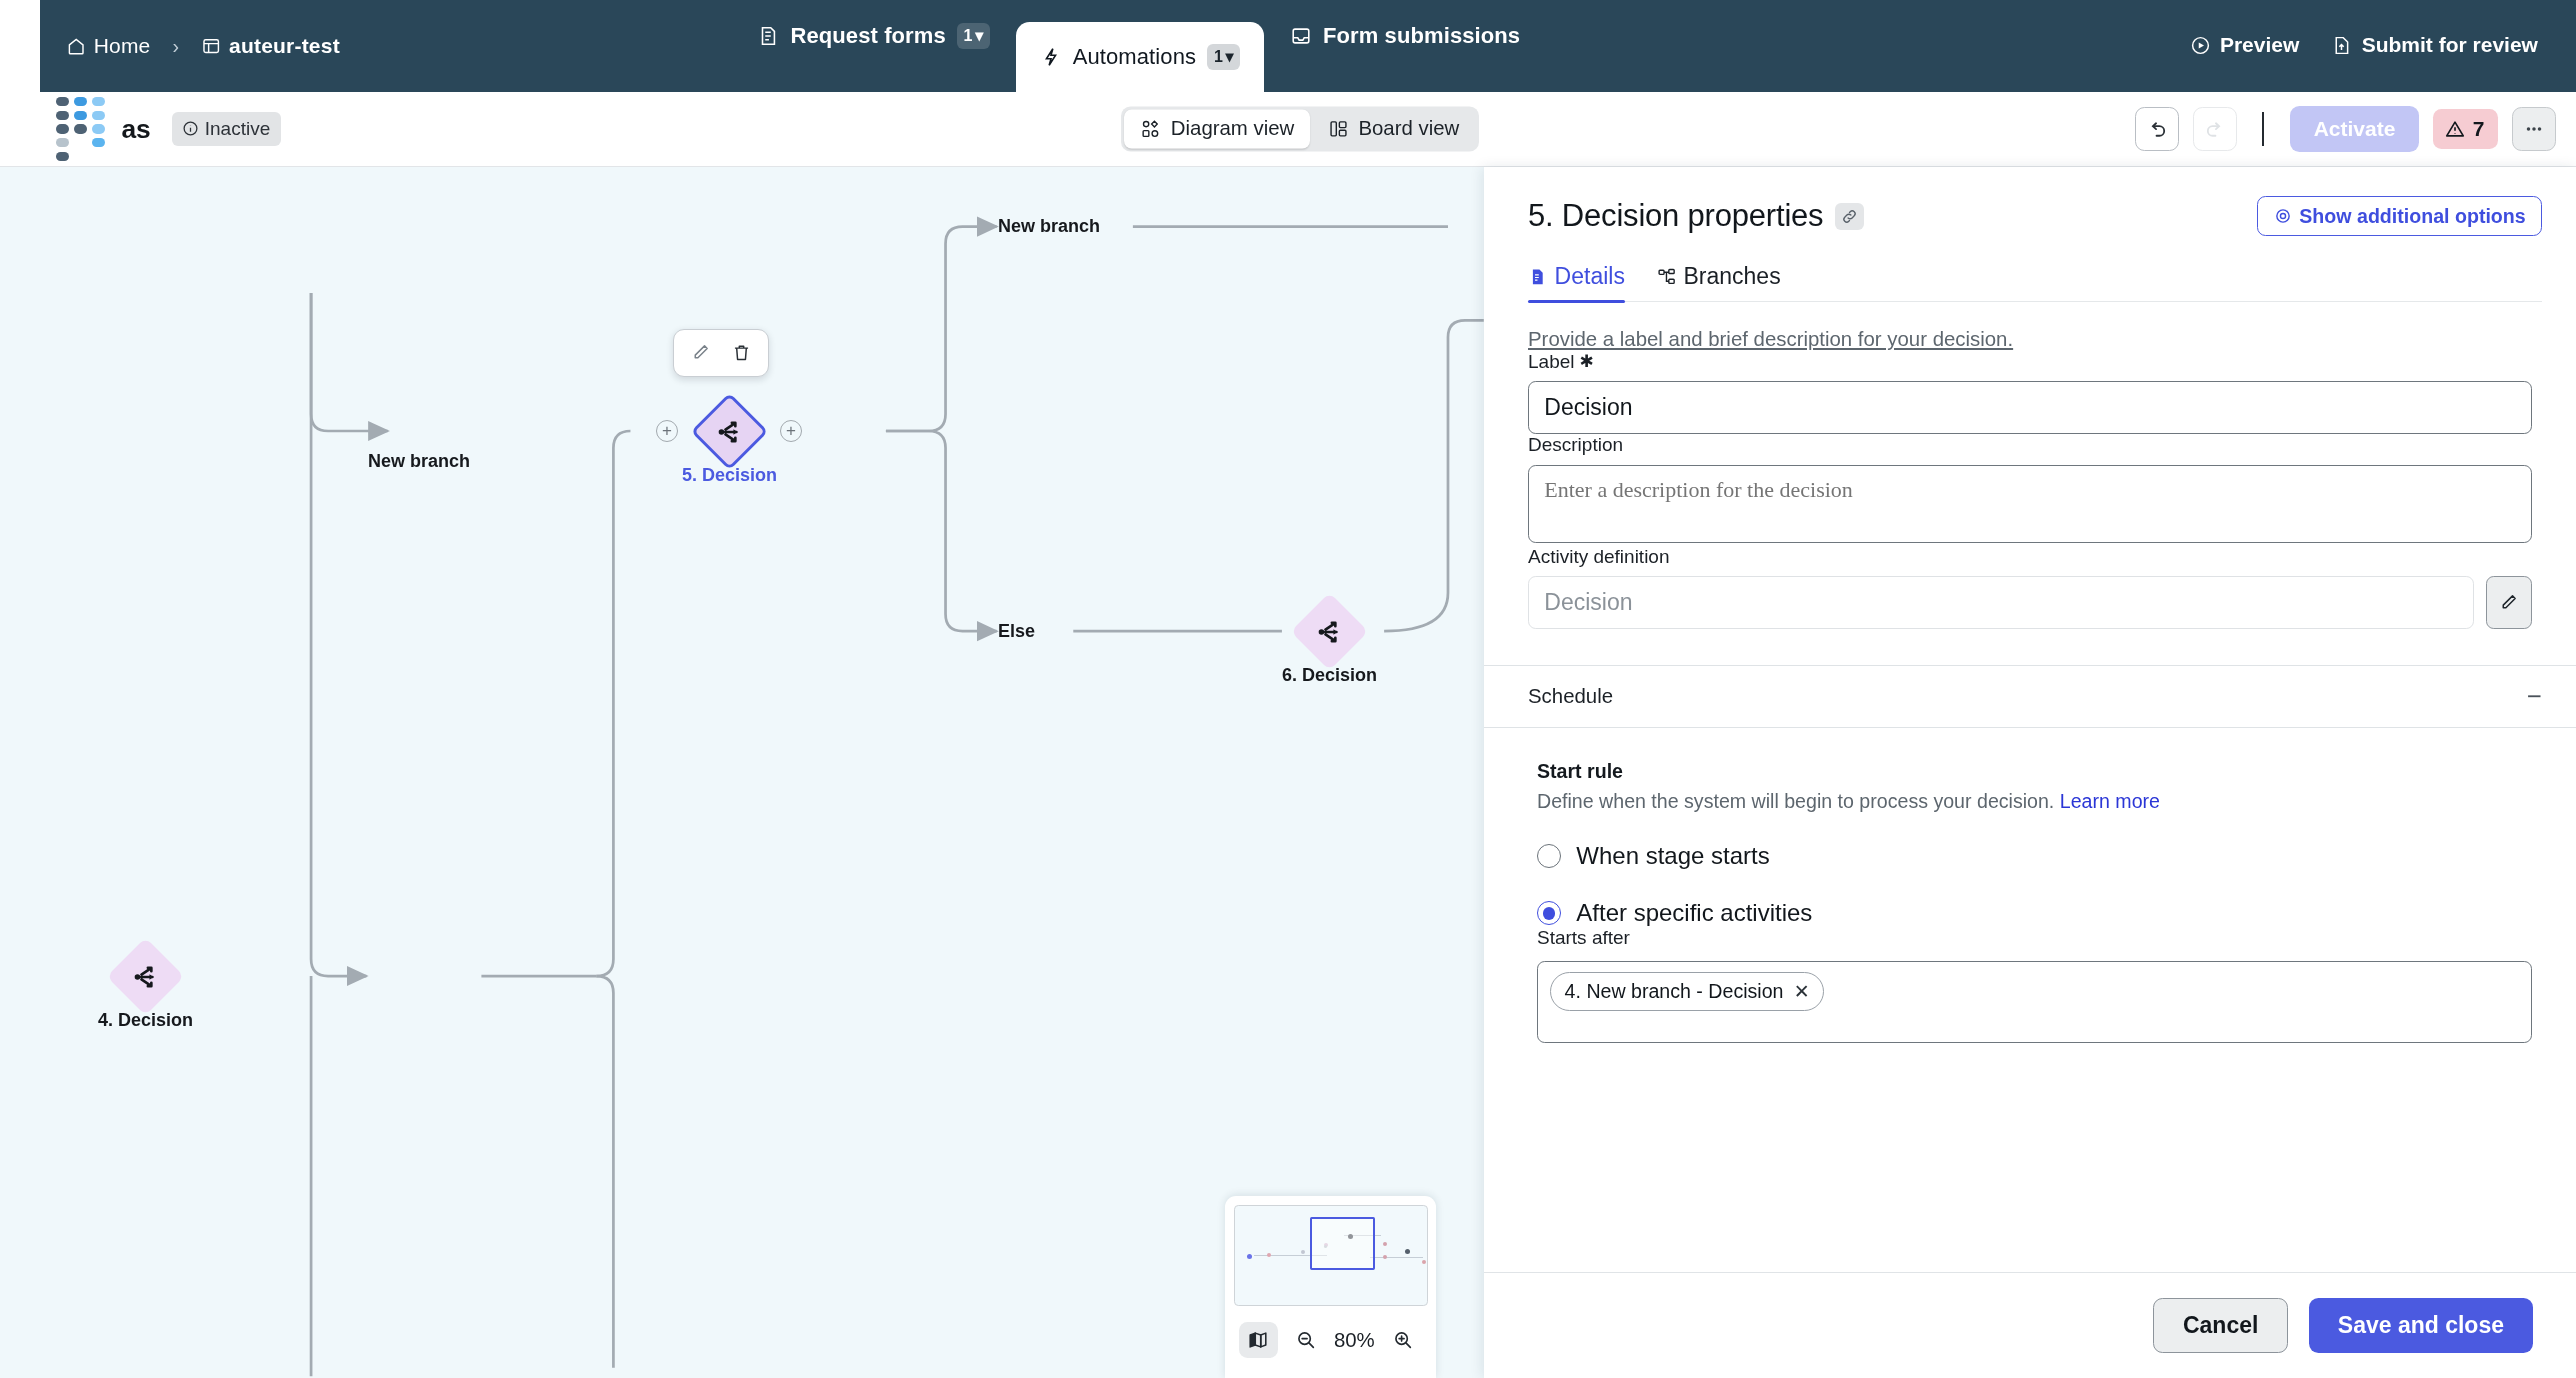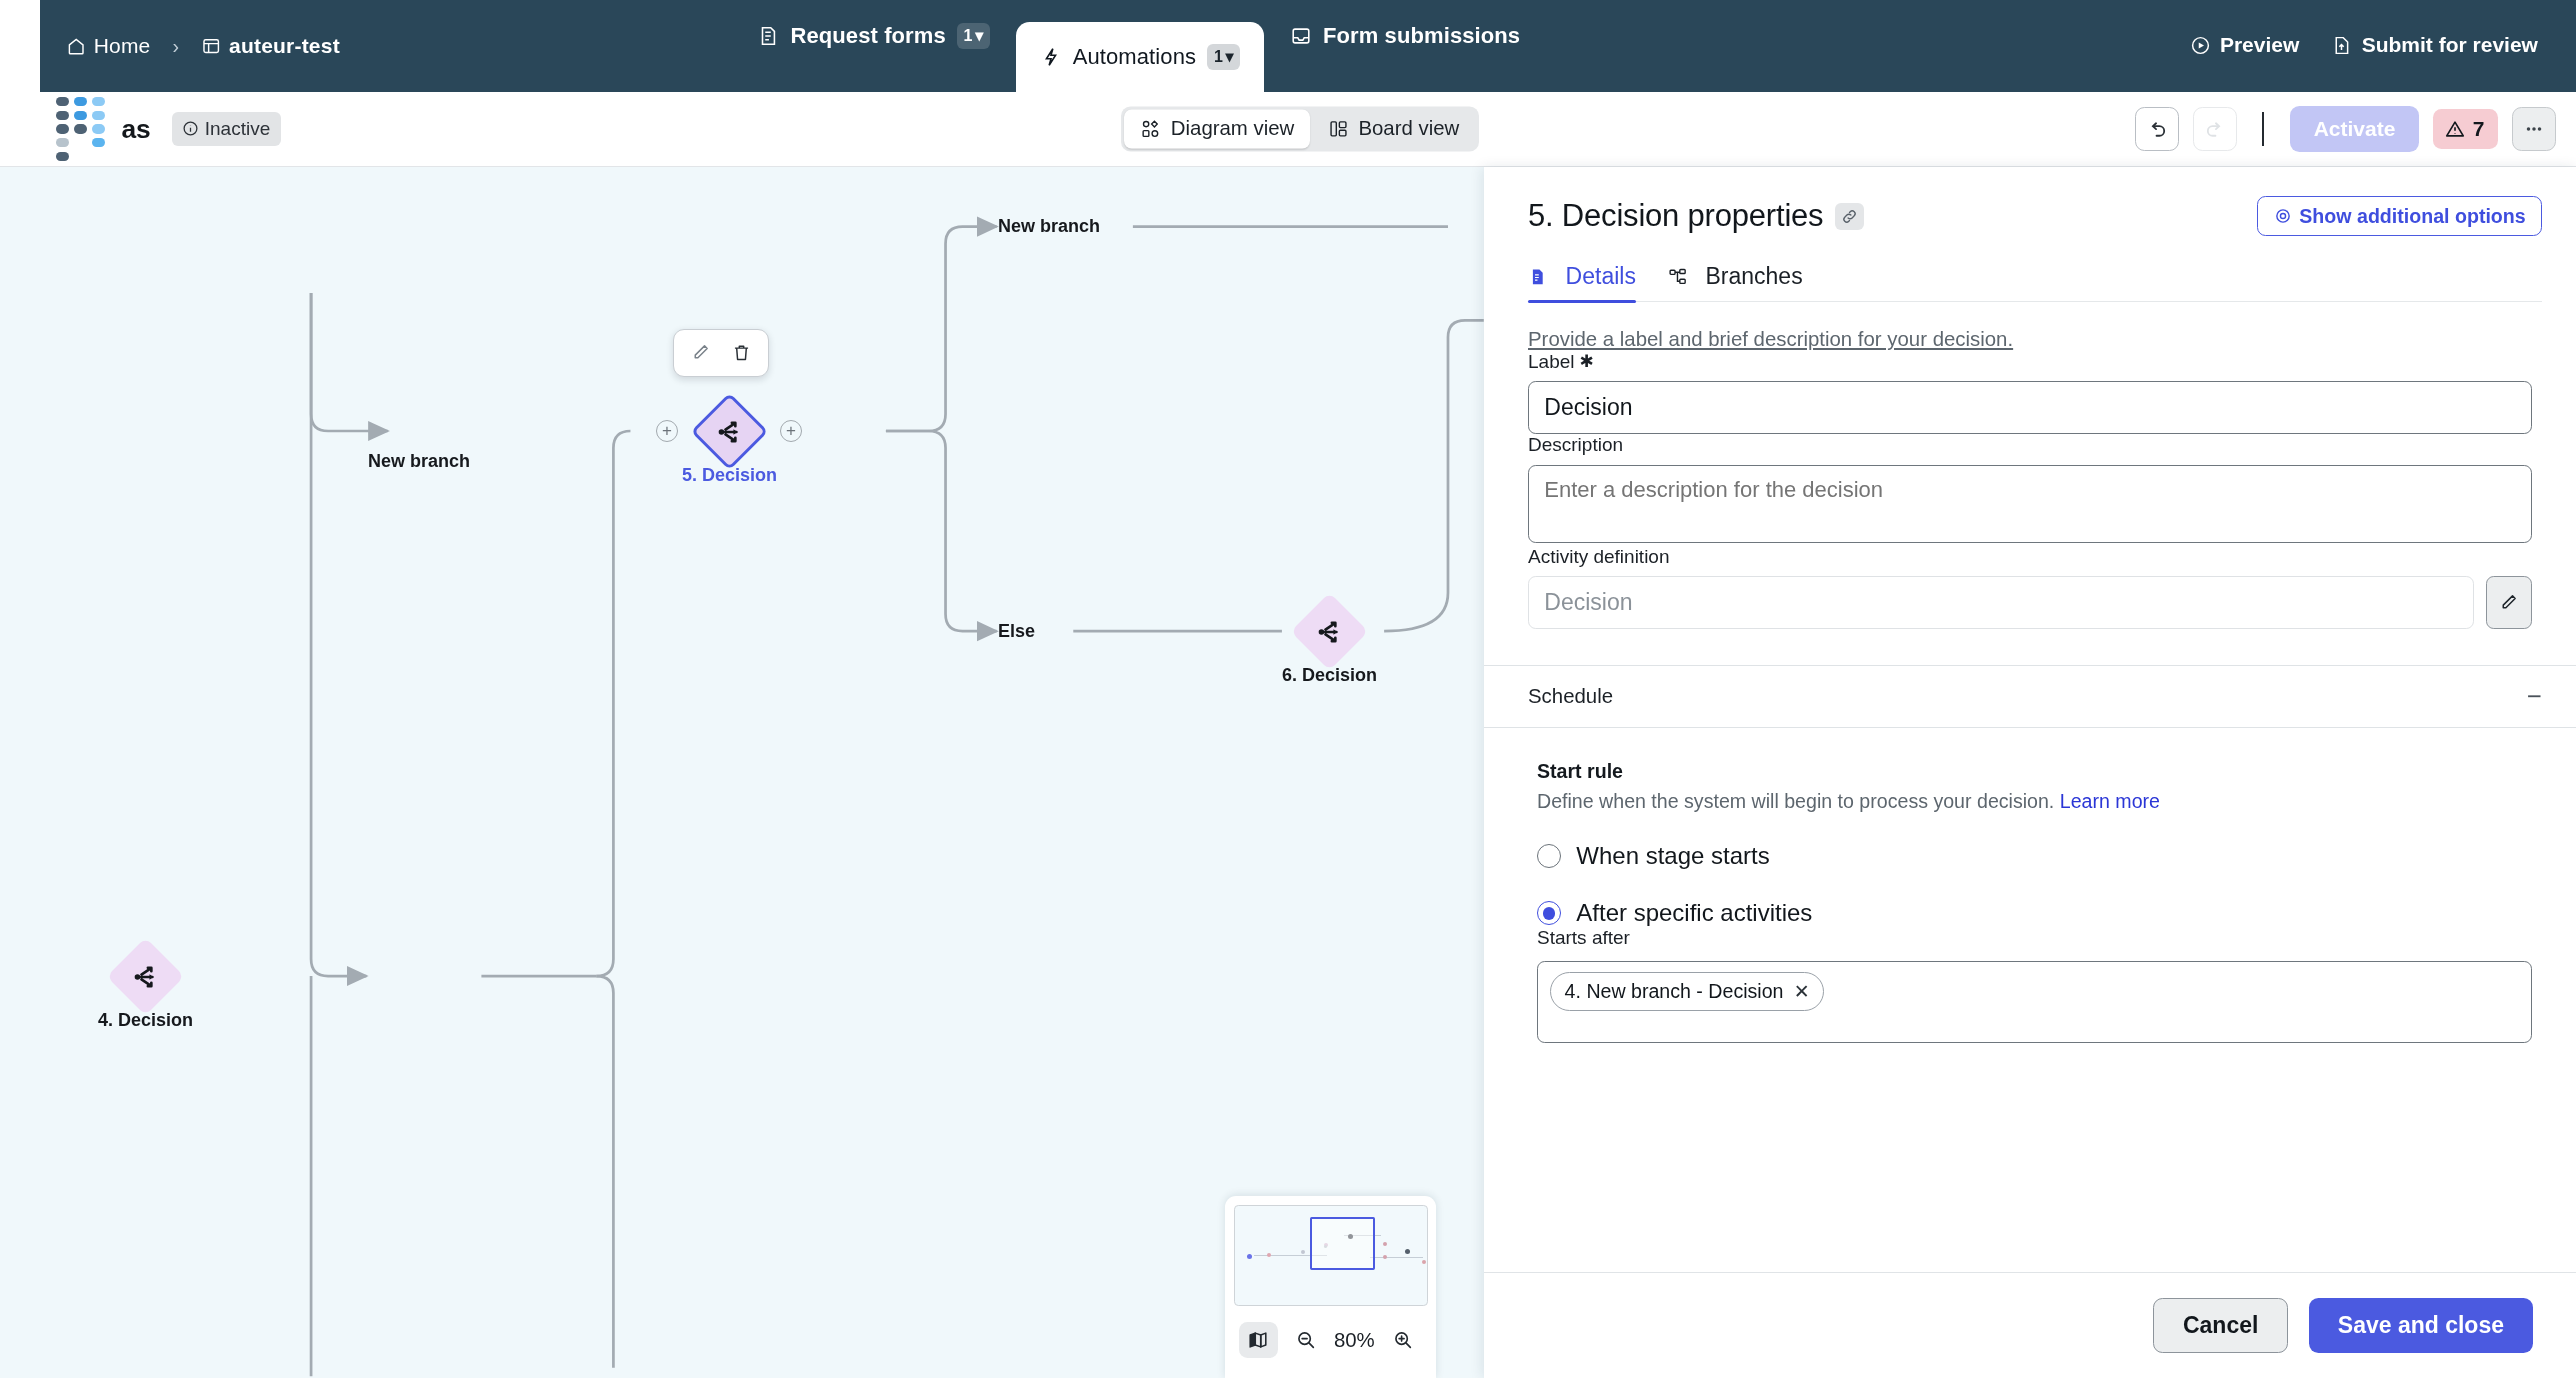--- a/index.html
+++ b/index.html
@@ -185,21 +185,21 @@
   .btn-outline {
     margin-left: auto; border: 1.7px solid #4b5ae0; color: #3f4ede; background: #fff;
     border-radius: 8.5px; padding: 7.7px 15.3px; font-size: 19.6px; font-weight: bold;
     display: flex; align-items: center; gap: 7.7px; cursor: pointer; white-space: nowrap;
   }
   .tabrow {
     display: flex; gap: 32px; margin-top: 27px;
     border-bottom: 1.7px solid #e5e8ea;
   }
   .ptab {
-    display: flex; align-items: center; gap: 18px; padding-bottom: 11px;
+    display: flex; align-items: center; gap: 7px; padding-bottom: 11px;
     font-size: 23px; color: #1a1f25; cursor: pointer; position: relative;
   }
   .ptab.active { color: #3f4ede; }
   .ptab.active::after {
     content: ""; position: absolute; left: 0; right: 0; bottom: -1.7px;
     height: 3.4px; background: #3f4ede; border-radius: 1.7px;
   }
 
   .panel-body { flex: 1; overflow: hidden; position: relative; }
   .sec-pad { padding: 0 44px; }
@@ -210,21 +210,21 @@
   .inp {
     width: 100%; height: 53px; border: 1.4px solid #6e767d; border-radius: 7.7px;
     padding: 0 15.3px; font-size: 23px; color: #12171c; background: #fff;
     font-family: "Liberation Sans", sans-serif;
   }
   .inp::placeholder { color: #8b9299; }
   .inp.disabled { border-color: #dfe2e5; color: #9aa1a8; background: #fff; }
   .ta {
     width: 100%; height: 78px; border: 1.4px solid #6e767d; border-radius: 7.7px;
     padding: 11px 15.3px; font-size: 22px; color: #4e575f; background: #fff;
-    resize: none; font-family: Liberation Sans, sans-serif;
+    resize: none; font-family: Liberation Serif, serif;
   }
   .row-inline { display: flex; gap: 12px; align-items: stretch; }
   .pencil-btn {
     width: 49px; height: 53px; border: 1.4px solid #8d949b; border-radius: 7.7px;
     background: #eceeef; display: flex; align-items: center; justify-content: center; cursor: pointer;
   }
 
   .accordion {
     margin-top: 36px; border-top: 0.9px solid #dfe3e6; border-bottom: 0.9px solid #dfe3e6;
     padding: 19px 34px 19px 44px; display: flex; align-items: center;

